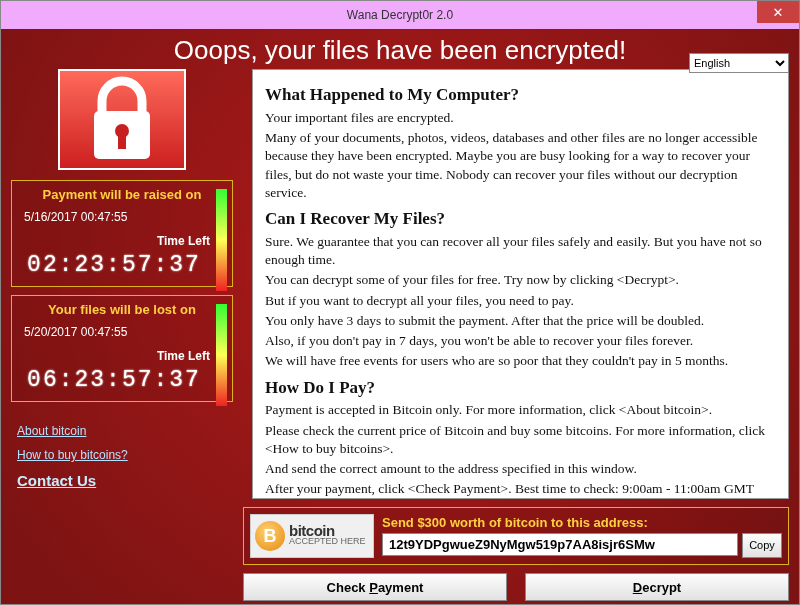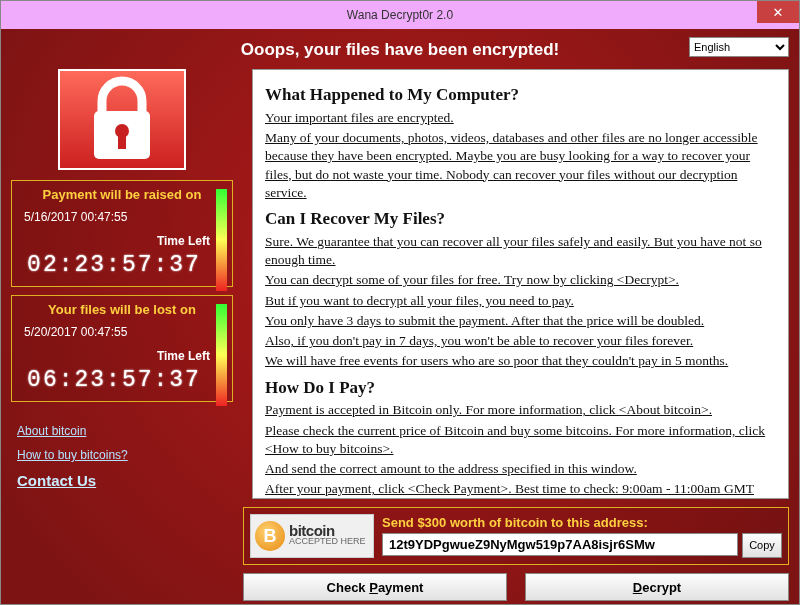--- a/index.html
+++ b/index.html
@@ -29,25 +29,25 @@
     background: radial-gradient(circle at 50% 40%, #b01a1a, #7d1313 90%);
     height: calc(100% - 28px);
     padding: 6px 10px 8px 10px;
     position: relative;
   }
   .headline-row {
     display: flex; align-items: center; justify-content: center;
     position: relative; height: 30px;
   }
   .headline {
-    color: #fff; font-weight: bold; font-size: 17px; text-align: center;
+    color: #fff; font-weight: normal; font-size: 26px; text-align: center;
     flex: 1;
   }
   .lang-select {
-    position: absolute; right: 0; top: 2px;
+    position: absolute; right: 0; top: 18px;
     font-size: 11px; height: 20px; width: 100px;
     border: 1px solid #888; background: #fff;
   }
   .main {
     display: flex; margin-top: 4px; height: 430px;
   }
   .left {
     width: 222px; display: flex; flex-direction: column;
   }
   .lock {
@@ -80,21 +80,21 @@
   .contact a { font-size: 15px; font-weight: bold; color: #c9ecff; }
   .right { flex: 1; margin-left: 19px; }
   .textpane {
     background: #fff; border: 1px solid #999;
     height: 100%; overflow-y: scroll;
     padding: 8px 14px 8px 12px;
     font-family: Georgia, "Times New Roman", serif;
     font-size: 13.5px; color: #111; line-height: 1.35;
   }
   .textpane h3 { font-size: 17px; margin: 6px 0 2px 0; font-weight: bold; }
-  .textpane p { margin: 0 0 2px 0; text-decoration: underline; }
+  .textpane p { margin: 0 0 2px 0; }
   .bitcoin-row {
     margin-top: 8px; margin-left: 232px;
     border: 1px solid #e0b020; padding: 4px 6px;
     display: flex; align-items: center; height: 58px;
     background: rgba(0,0,0,0.05);
   }
   .btc-badge {
     width: 124px; height: 44px; background: #f0f0f0;
     border: 1px solid #ccc; display: flex; align-items: center;
     padding: 0 4px; font-family: Arial, sans-serif;

